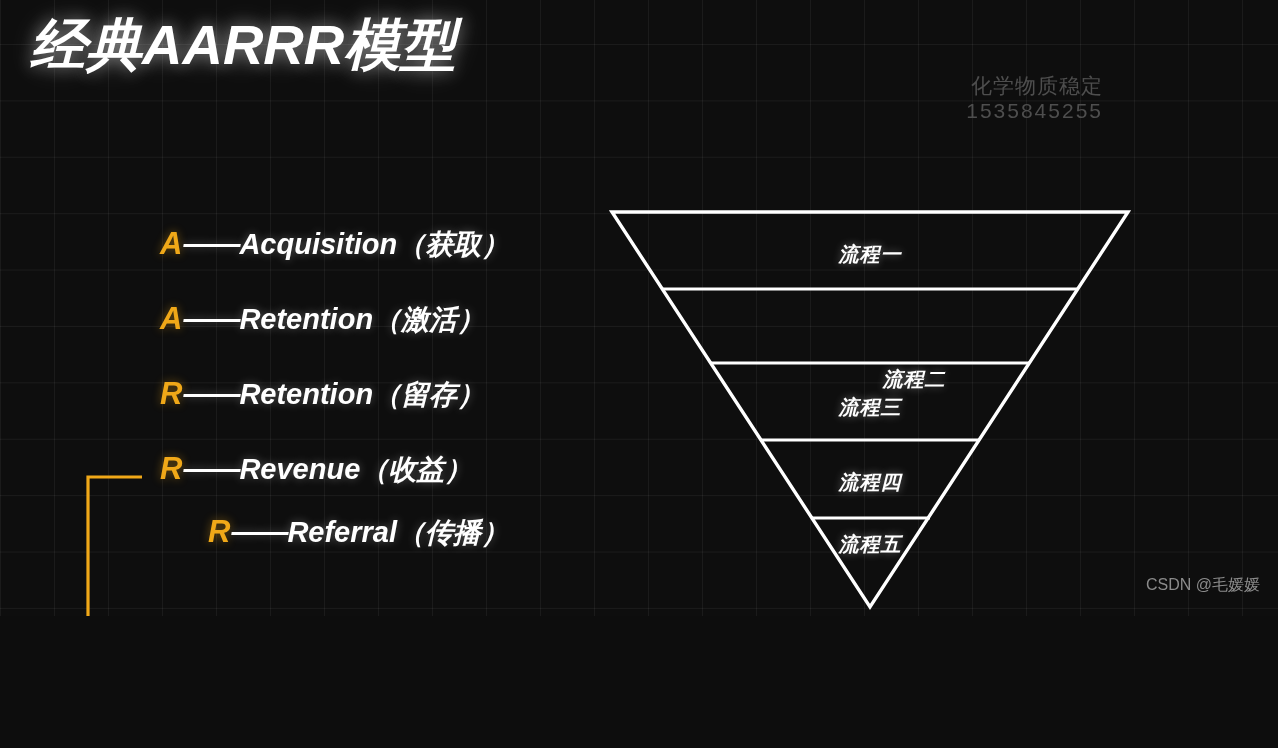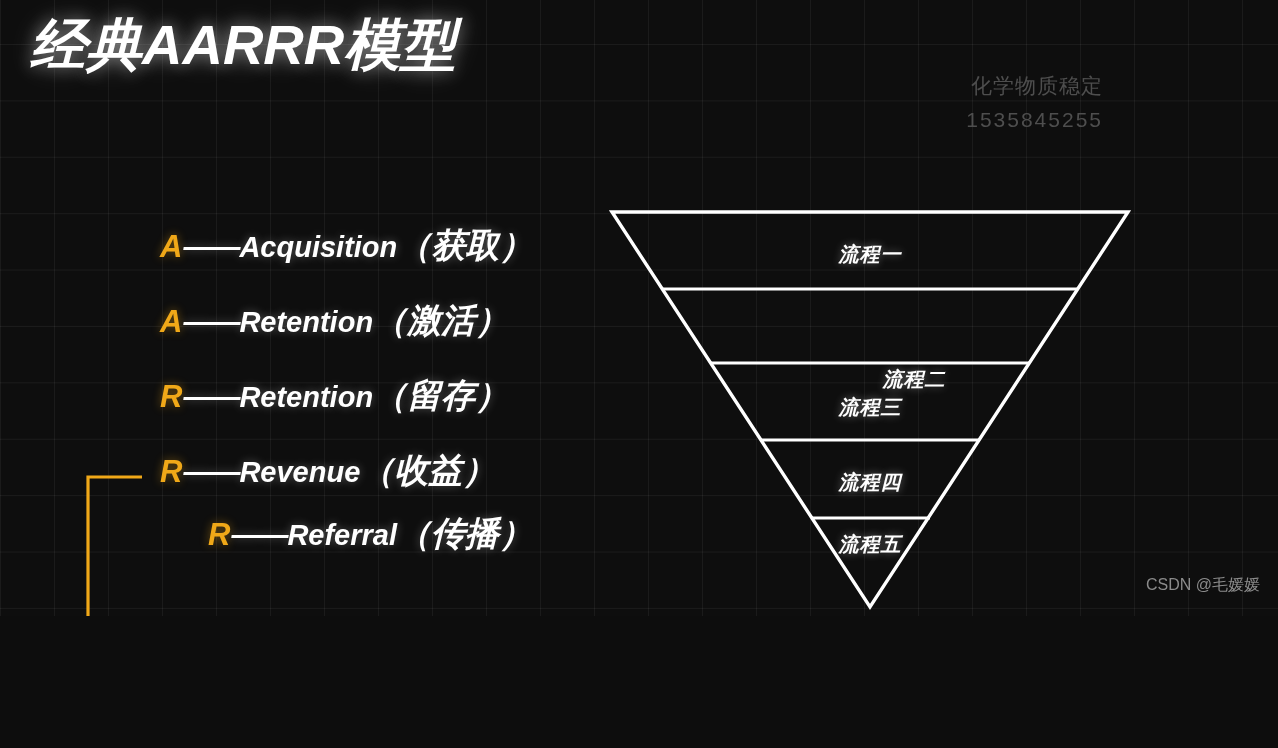--- a/index.html
+++ b/index.html
@@ -40,21 +40,21 @@
   .wm-top {
     position: absolute;
     right: 175px;
     color: #4e4e4e;
     font-size: 21px;
     letter-spacing: 1px;
     white-space: nowrap;
     text-align: left;
   }
   #wm-line1 { top: 72px; }
-  #wm-line2 { top: 108px; right: 175px; letter-spacing: 2px; }
+  #wm-line2 { top: 99px; right: 175px; letter-spacing: 2px; }
 
   #wm-csdn {
     position: absolute;
     right: 18px;
     bottom: 20px;
     color: #8b8b8b;
     font-size: 16px;
     white-space: nowrap;
   }
 
@@ -76,21 +76,21 @@
     line-height: 1;
   }
   .aarrr-item .letter {
     color: #f0a818;
     font-size: 31px;
     font-weight: 700;
     text-shadow: 0 0 10px rgba(240,168,24,0.45);
     margin-right: 1px;
   }
   .aarrr-item .dash { letter-spacing: -1px; }
-  .aarrr-item .cn { font-size: 34px; text-align: right; }
+  .aarrr-item .cn { font-size: 28px; text-align: right; }
 
   
   #bracket { position: absolute; left: 70px; top: 460px; }
 
   
   #bottom-note {
     position: absolute;
     left: 190px;
     top: 635px;
     font-size: 28px;

